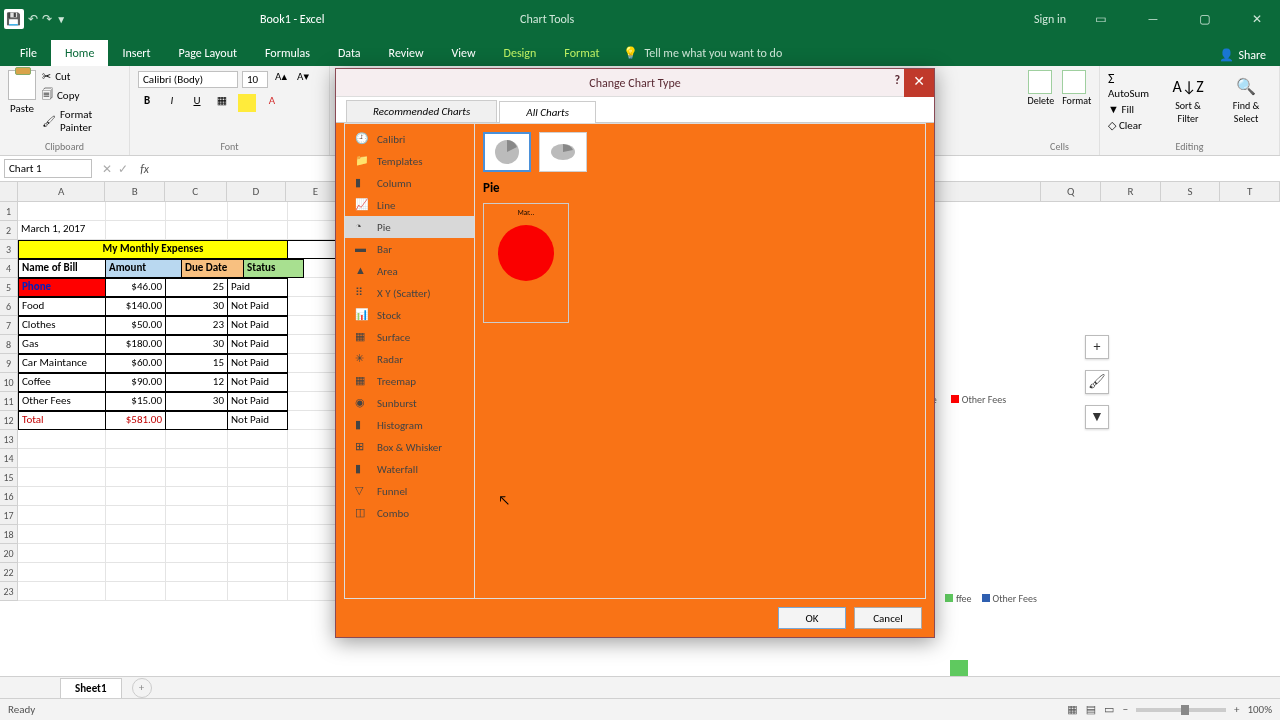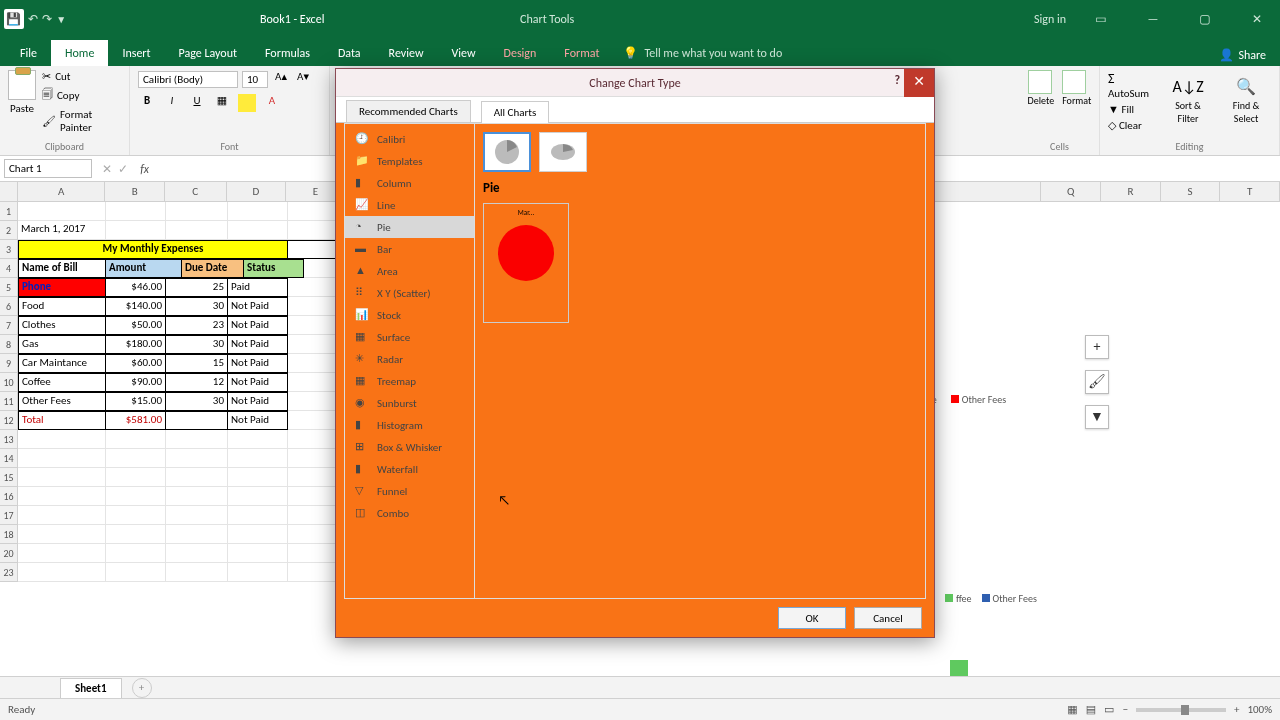--- a/index.html
+++ b/index.html
@@ -15,21 +15,21 @@
 .titlebar .charttools { position:absolute; left:520px; color:#cfe7d9; font-size:12px; }
 .titlebar .right { position:absolute; right:6px; display:flex; gap:18px; align-items:center; }
 .titlebar .right span { color:#cfe7d9; font-size:12px; }
 .titlebar .winbtn { width:34px; text-align:center; color:#cfe7d9; }
 
 
 .ribbontabs { height: 28px; background: #0b6a3a; display:flex; align-items:flex-end; padding-left:6px; }
 .ribbontabs .tab { padding: 6px 14px; color:#fff; font-size:12px; cursor:pointer; }
 .ribbontabs .tab.file { background:#0b6a3a; }
 .ribbontabs .tab.active { background:#fff; color:#0b6a3a; }
-.ribbontabs .tab.design, .ribbontabs .tab.format { color:#fca5a5;text-align:right; }
+.ribbontabs .tab.design, .ribbontabs .tab.format { color:#bef264;text-align:right; }
 .ribbontabs .tellme { display:flex; align-items:center; gap:6px; padding:6px 10px; color:#cce5d6; font-size:12px; }
 .ribbontabs .tellme .bulb { color:#ffd966; }
 .ribbontabs .share { margin-left:auto; display:flex; align-items:center; gap:4px; padding:4px 14px; color:#fff; font-size:12px; }
 
 
 .ribbon { height: 90px; background:#f3f3f3; border-bottom:1px solid #d0d0d0; display:flex; }
 .ribbon .group { border-right:1px solid #e0e0e0; padding:4px 8px 2px 8px; display:flex; flex-direction:column; justify-content:space-between; }
 .ribbon .group .label { text-align:center; font-size:10px; color:#777; padding-top:2px; }
 .ribbon .clipgroup { width:130px; }
 .ribbon .clipgroup .row { display:flex; align-items:flex-start; gap:6px; }
@@ -99,21 +99,21 @@
 .bgbars .bar { position:absolute; width:18px; }
 .bglegend { position:absolute; font-size:10px; color:#555; display:flex; gap:10px; }
 
 
 .dialog { position:absolute; left:335px; top:68px; width:600px; height:570px; background:#f97316; border:1px solid #8a4a55; box-shadow:0 4px 20px rgba(0,0,0,0.4); }
 .dlgtitle { height:28px; background:#f6eef0; display:flex; align-items:center; justify-content:center; position:relative; border-bottom:1px solid #ddd; }
 .dlgtitle .t { font-size:12px; color:#5a2a33; }
 .dlgtitle .help { position:absolute; right:34px; top:4px; font-size:12px; font-weight:bold; color:#5a2a33; }
 .dlgtitle .close { position:absolute; right:0; top:0; width:30px; height:28px; background:#c0392b; color:#fff; text-align:center; line-height:26px; font-size:14px; }
 .dlgtabs { height:26px; border-bottom:1px solid #ccc; display:flex; align-items:flex-end; padding-left:10px; background:#fff; }
-.dlgtab { padding:4px 12px; font-size:11px; border:1px solid #ccc; border-bottom:none; margin-right:10px; background:#f0f0f0; }
+.dlgtab { padding:4px 26px; font-size:11px; border:1px solid #ccc; border-bottom:none; margin-right:2px; background:#f0f0f0;font-style:italic; }
 .dlgtab.active { background:#fff; position:relative; top:1px; }
 .dlgbody { position:absolute; top:54px; bottom:38px; left:8px; right:8px; border:1px solid #ddd; display:flex; }
 .catlist { width:130px; border-right:1px solid #ddd; padding:4px 0; }
 .catitem { display:flex; align-items:center; gap:8px; padding:4px 10px; font-size:11px; color:#444; cursor:pointer; }
 .catitem.sel { background:#d8d8d8; }
 .catitem .cico { width:14px; height:14px; display:inline-block; }
 .chartzone { flex:1; padding:8px; position:relative; }
 .subtypes { display:flex; gap:8px; }
 .subtype { width:48px; height:40px; border:1px solid #d0d0d0; display:flex; align-items:center; justify-content:center; background:#fff; }
 .subtype.sel { border:2px solid #4a90d9; }
@@ -419,20 +419,28 @@
       </div>
       <div class="row ">
         <div class="rh">20</div>
         <div class="cell" style="width:88px"></div>
         <div class="cell" style="width:60px"></div>
         <div class="cell" style="width:62px"></div>
         <div class="cell" style="width:60px"></div>
         <div class="cell" style="width:60px"></div>
       </div>
       <div class="row ">
+        <div class="rh">22</div>
+        <div class="cell" style="width:88px"></div>
+        <div class="cell" style="width:60px"></div>
+        <div class="cell" style="width:62px"></div>
+        <div class="cell" style="width:60px"></div>
+        <div class="cell" style="width:60px"></div>
+      </div>
+      <div class="row ">
         <div class="rh">23</div>
         <div class="cell" style="width:88px"></div>
         <div class="cell" style="width:60px"></div>
         <div class="cell" style="width:62px"></div>
         <div class="cell" style="width:60px"></div>
         <div class="cell" style="width:60px"></div>
       </div>
     </div>
 </div>
 

